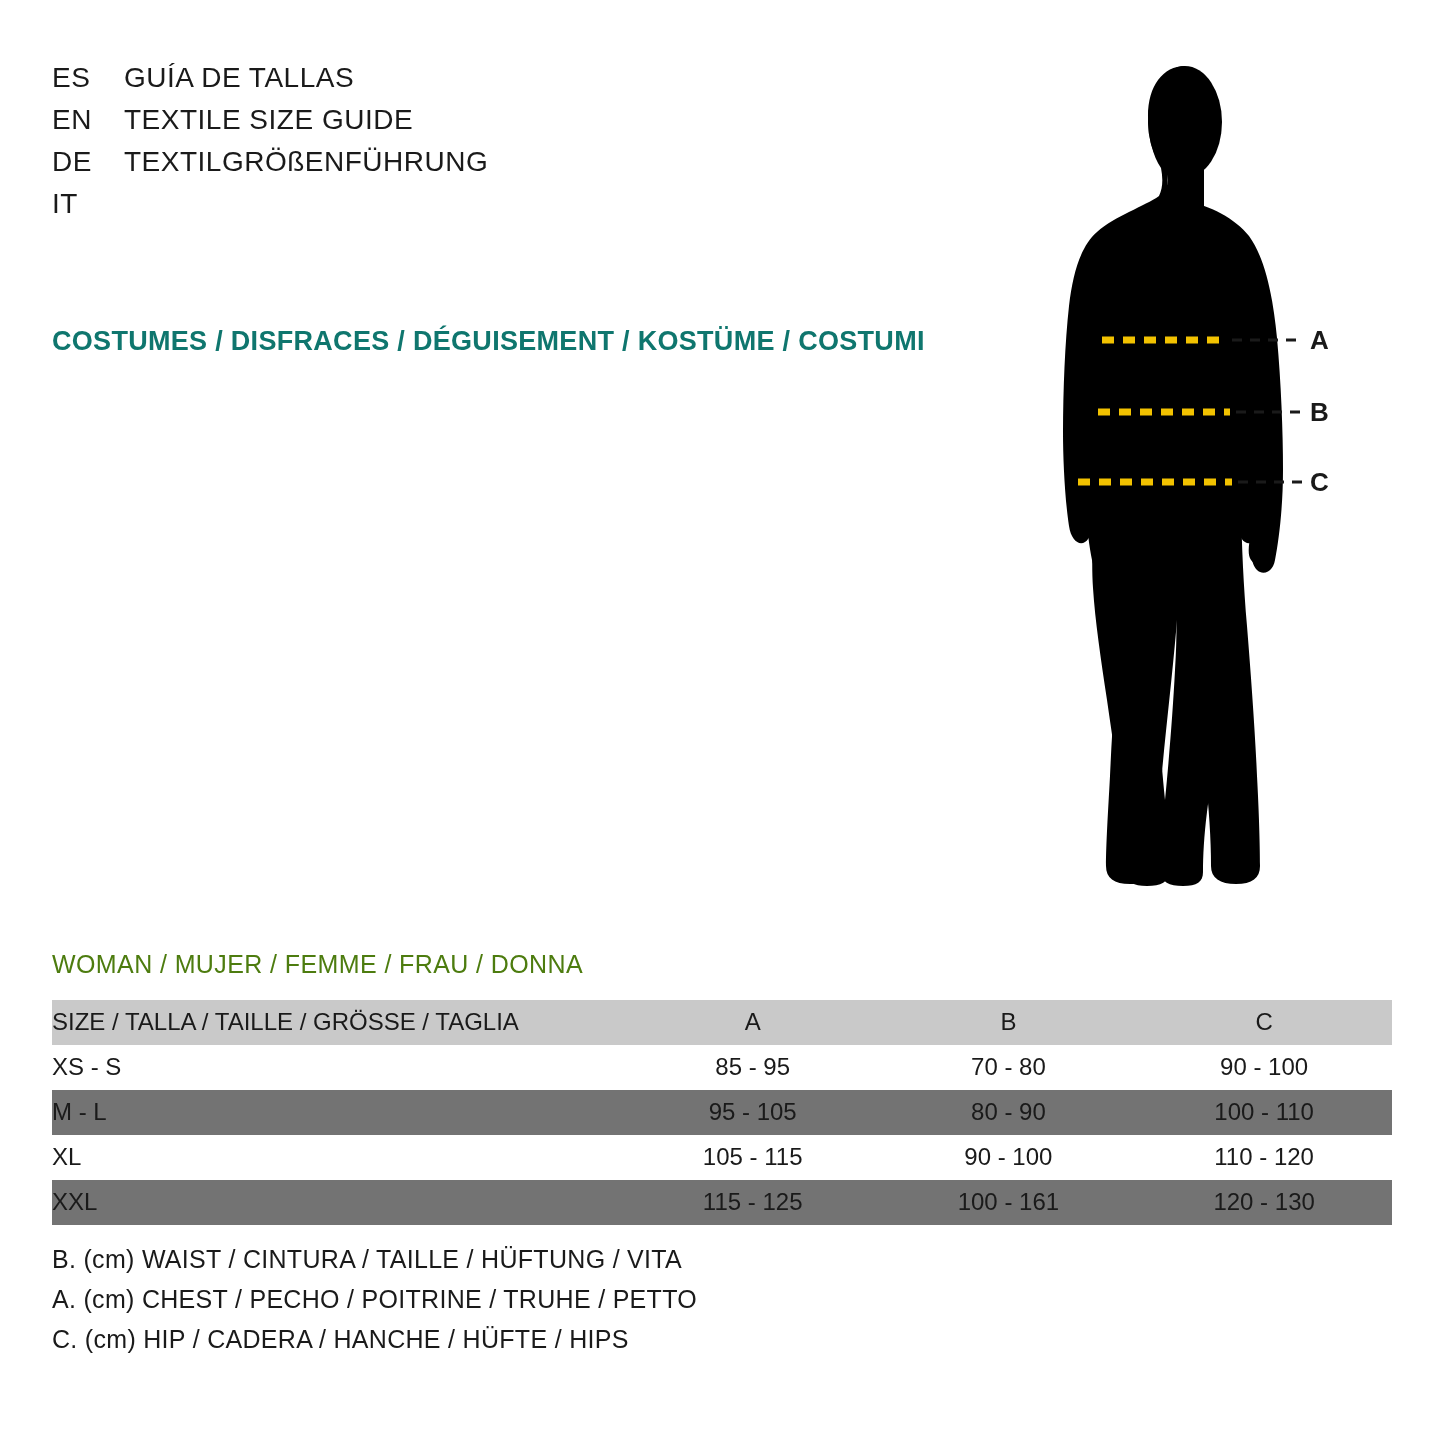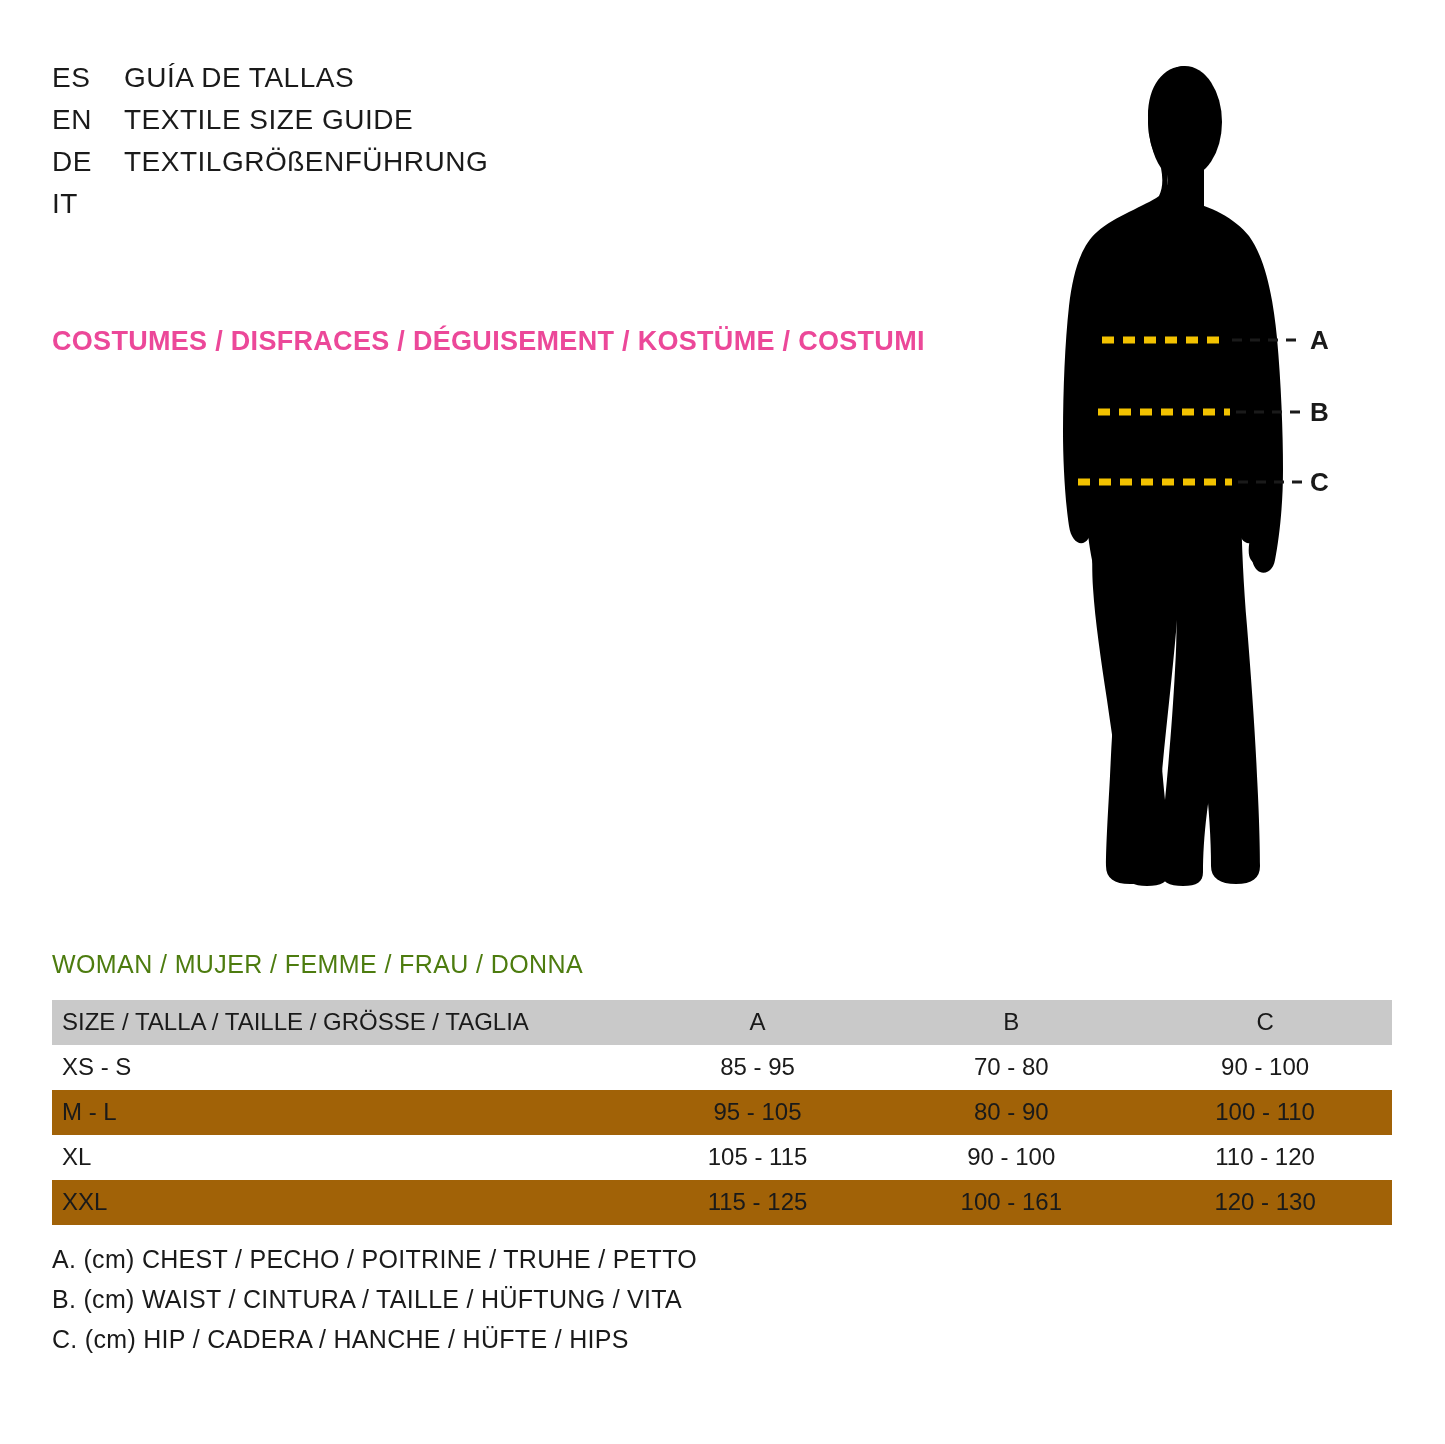--- a/index.html
+++ b/index.html
@@ -39,21 +39,21 @@
     color: #1a1a1a;
   }
 
   .costumes-line {
     position: absolute;
     left: 52px;
     top: 326px;
     font-size: 27px;
     font-weight: bold;
     letter-spacing: 0.3px;
-    color: #ec4899;
+    color: #0f766e;
   }
 
   
   .figure-wrap {
     position: absolute;
     left: 1020px;
     top: 60px;
     width: 380px;
     height: 830px;
   }
@@ -95,25 +95,24 @@
     padding: 8px 0 9px 0;
     font-weight: normal;
     text-align: center;
   }
   table.size-table thead tr {
     background: #c9c9c9;
   }
   table.size-table th.first,
   table.size-table td.first {
     text-align: left;
-    padding-left: 10px;
     width: 560px;
   }
   table.size-table tbody tr.alt {
-    background: #a16207;
+    background: #737373;
   }
   table.size-table tbody tr.plain {
     background: #ffffff;
   }
   .col-m { width: 250px; }
 
   
   .legend {
     position: absolute;
     left: 52px;
@@ -300,16 +299,16 @@
     <tr class="alt">
       <td class="first">XXL</td>
       <td>115 - 125</td>
       <td>100 - 161</td>
       <td>120 - 130</td>
     </tr>
   </tbody>
 </table>
 
 <div class="legend">
+  <div class="legend-row">B. (cm) WAIST / CINTURA / TAILLE / HÜFTUNG / VITA</div>
   <div class="legend-row">A. (cm) CHEST / PECHO / POITRINE / TRUHE / PETTO</div>
-  <div class="legend-row">B. (cm) WAIST / CINTURA / TAILLE / HÜFTUNG / VITA</div>
   <div class="legend-row">C. (cm) HIP / CADERA / HANCHE / HÜFTE / HIPS</div>
 </div>
 
 </body></html>

